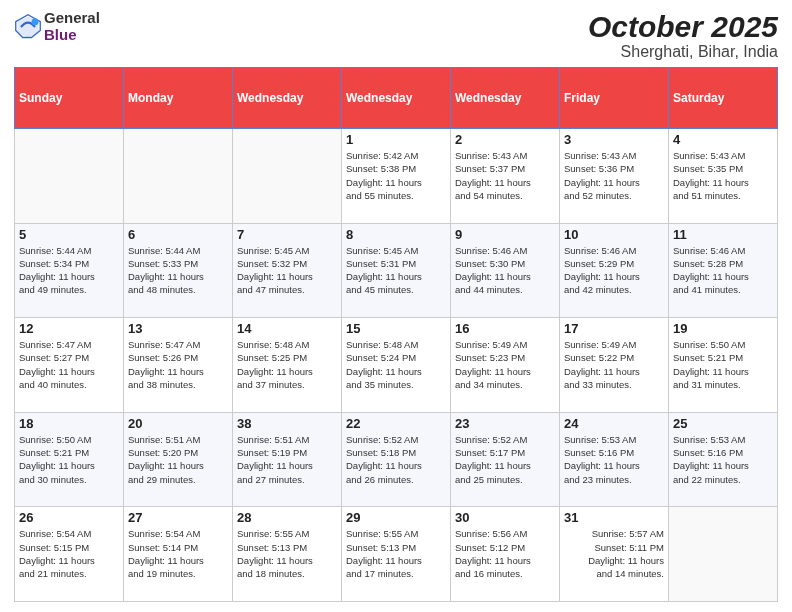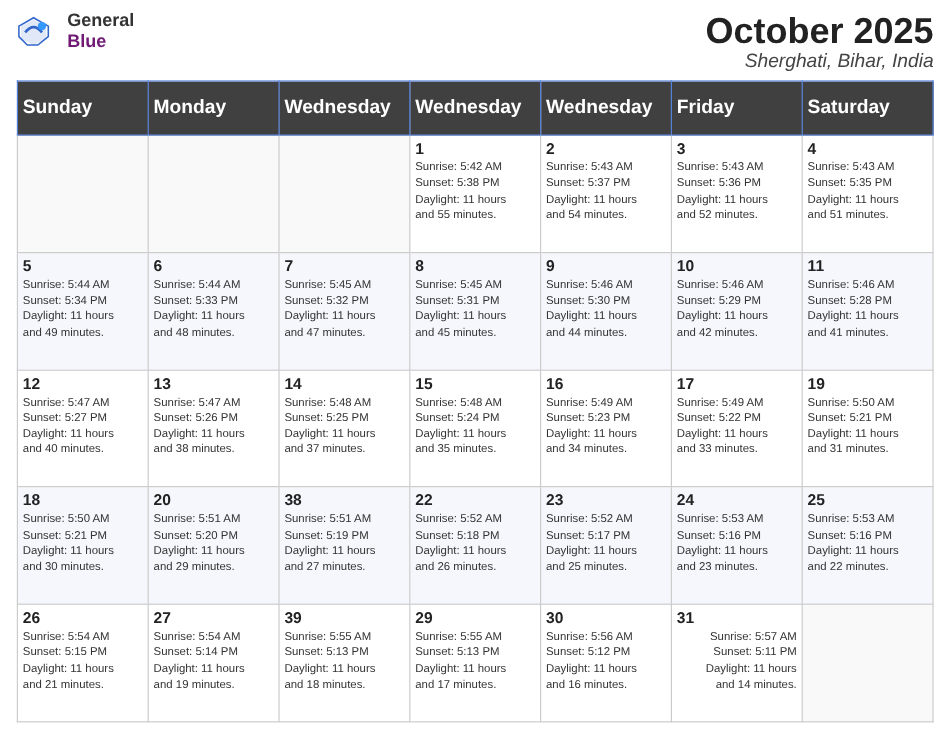--- a/index.html
+++ b/index.html
@@ -19,21 +19,21 @@
     }
     .header {
       display: flex;
       align-items: flex-start;
       justify-content: space-between;
       margin-bottom: 6px;
     }
     .logo {
       display: flex;
       align-items: center;
-      gap: 12px;
+      gap: 0px;
     }
     .logo-text {
       display: flex;
       flex-direction: column;
       line-height: 1.1;
     }
     .logo-general {
       font-size: 15px;
       font-weight: bold;
       color: #333;
@@ -49,39 +49,39 @@
       margin-right: 2px;
     }
     .title-block {
       text-align: right;
     }
     .title-block h1 {
       font-size: 30px;
       font-weight: bold;
       color: #222;
       line-height: 1.1;
+      font-style: italic;
     }
     .title-block h2 {
       font-size: 16px;
       font-weight: normal;
       color: #444;
-      font-style: italic;
     }
     .calendar {
       width: 100%;
       border-collapse: collapse;
       flex: 1;
       table-layout: fixed;
     }
     .calendar thead tr th {
-      background: #404040;
+      background: #ef4444;
       color: #fff;
-      font-size: 16px;
-      font-weight: bold;
-      padding: 13px 4px;
+      font-size: 12px;
+      font-weight: bold;
+      padding: 23px 4px;
       border: 1px solid #5580d8;
       text-align: left;
     }
     .calendar tbody tr td {
       border: 1px solid #ccc;
       vertical-align: top;
       padding: 3px 4px;
       font-size: 10px;
       color: #222;
       height: 86px;
@@ -336,21 +336,21 @@
 and 21 minutes.</div>
           </td>
           <td>
             <div class="cell-day">27</div>
             <div class="cell-info" style="white-space: pre-line;">Sunrise: 5:54 AM
 Sunset: 5:14 PM
 Daylight: 11 hours
 and 19 minutes.</div>
           </td>
           <td>
-            <div class="cell-day">39</div>
+            <div class="cell-day">28</div>
             <div class="cell-info" style="white-space: pre-line;">Sunrise: 5:55 AM
 Sunset: 5:13 PM
 Daylight: 11 hours
 and 18 minutes.</div>
           </td>
           <td>
             <div class="cell-day">29</div>
             <div class="cell-info" style="white-space: pre-line;">Sunrise: 5:55 AM
 Sunset: 5:13 PM
 Daylight: 11 hours

